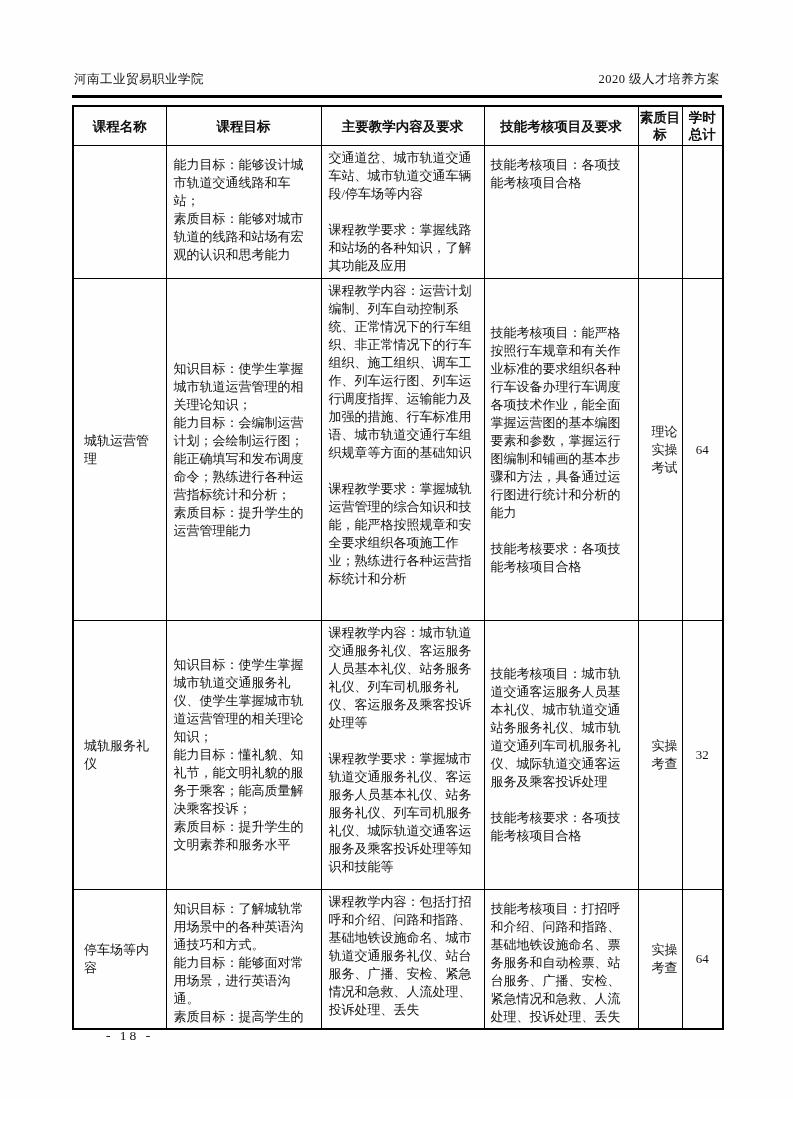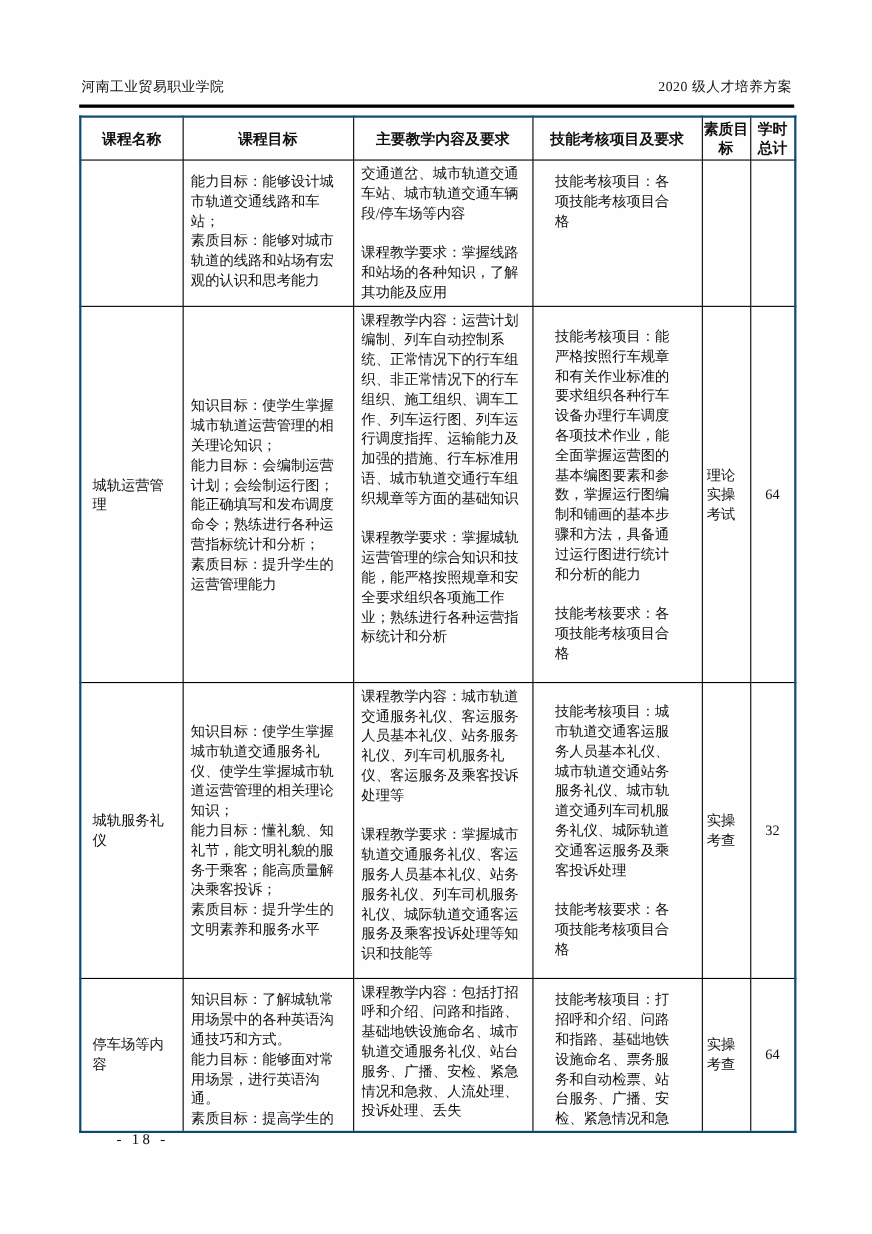--- a/index.html
+++ b/index.html
@@ -16,42 +16,42 @@
     display:flex;justify-content:space-between;
     font-size:12.5px;letter-spacing:0.5px;
   }
   .header-rule{
     position:absolute;top:95px;left:72px;width:650px;
     border-top:3px solid #000;
   }
   .table-wrap{position:absolute;top:105px;left:72px;}
   table.courses{
     border-collapse:collapse;table-layout:fixed;width:650px;
-    border:2px solid #0c4a6e;
+    border:2px solid #000000;
   }
   table.courses th,table.courses td{
     border:1px solid #000;
     font-size:13px;
     line-height:18px;
     overflow:hidden;
   }
   table.courses th{
     font-weight:bold;font-size:13.5px;line-height:17px;
     text-align:center;vertical-align:middle;padding:2px 1px;
   }
   tr.hdr{height:35px;}
   tr.r1{height:126px;}
   tr.r2{height:342px;}
   tr.r3{height:269px;}
   tr.r4{height:131px;}
   td.c-name{vertical-align:middle;text-align:left;padding:4px 10px;}
   td.c-obj{vertical-align:middle;padding:4px 7px;}
   td.c-content{vertical-align:top;padding:3px 7px;}
-  td.c-assess{vertical-align:middle;padding:4px 20px;}
-  td.c-method{vertical-align:middle;text-align:left;padding:2px 4px;}
+  td.c-assess{vertical-align:middle;padding:4px 6px;}
+  td.c-method{vertical-align:middle;text-align:right;padding:2px 4px;}
   td.c-hours{vertical-align:middle;text-align:center;padding:2px;}
   td.top-align{vertical-align:top;padding-top:10px;}
   .cb{white-space:pre-wrap;}
   tr.r4 .cb{max-height:124px;overflow:hidden;}
   .page-number{
     position:absolute;left:90px;top:1028px;
     font-size:13.5px;letter-spacing:3px;margin-left:16px;
   }
 </style>
 </head>

